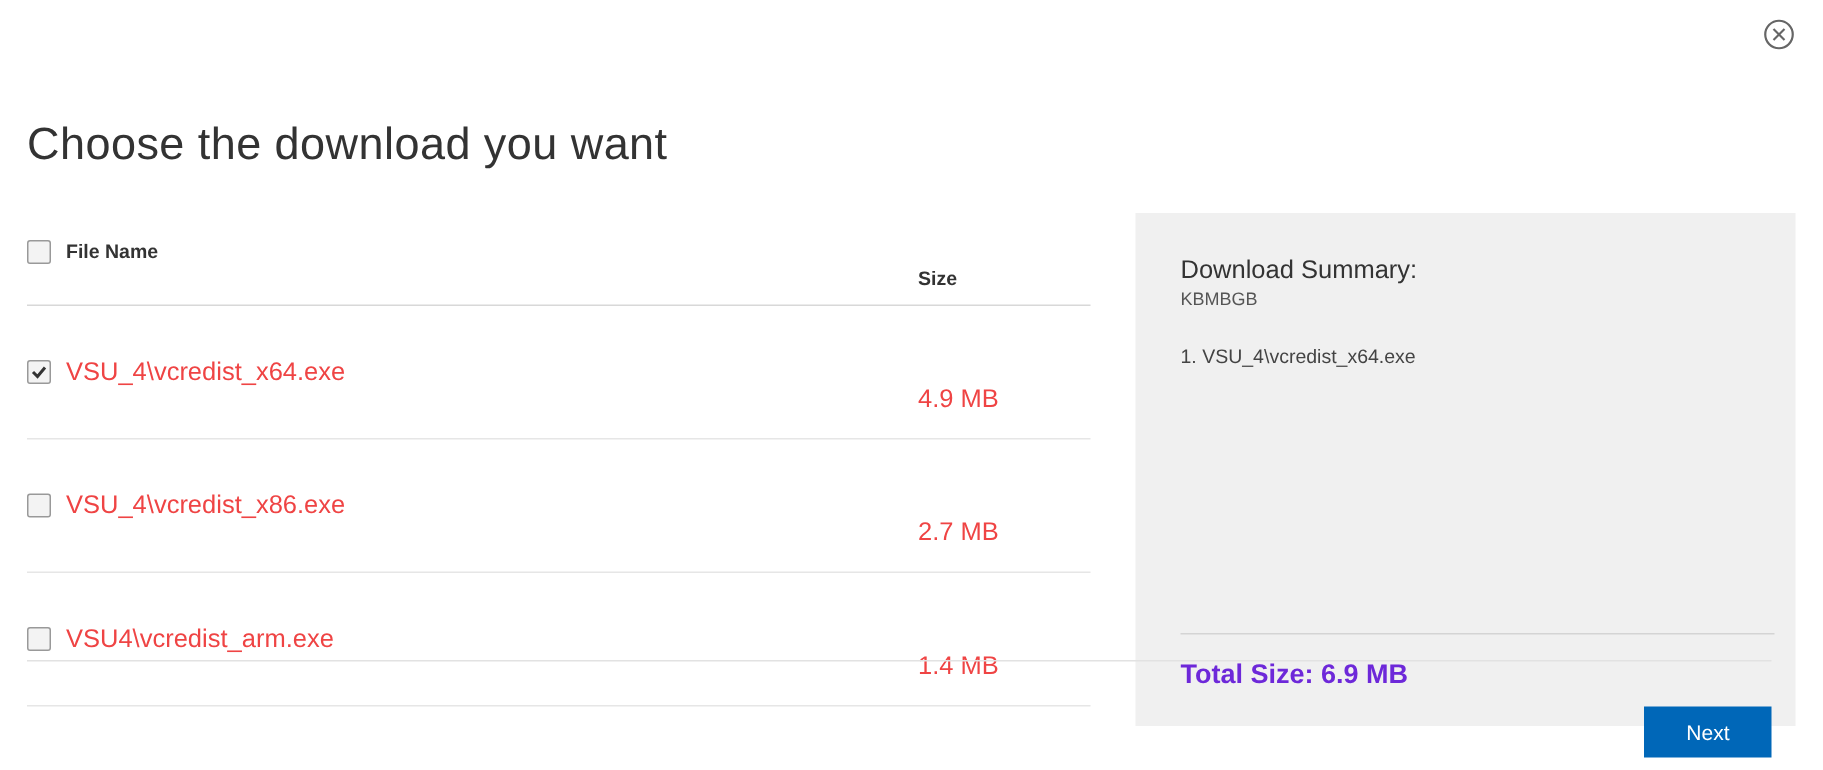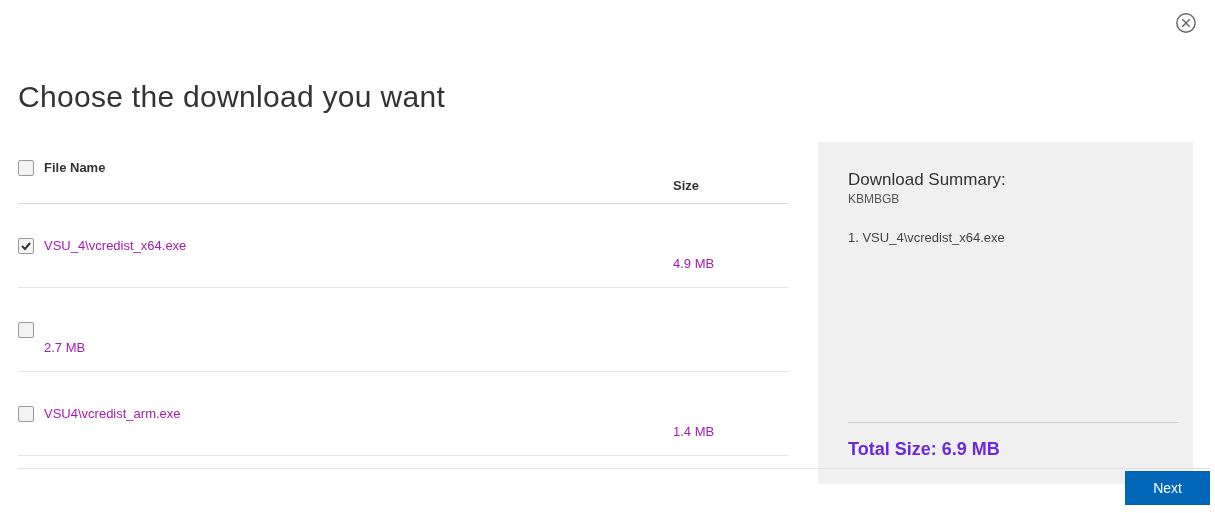--- a/index.html
+++ b/index.html
@@ -59,22 +59,23 @@
     }
     .col-size {
       width: 115px;
       margin-top: 36px;
     }
     .table-row {
       display: flex;
       align-items: center;
       padding: 16px 0;
       border-bottom: 1px solid #e6e6e6;
-      font-size: 13px;
-      color: #a21caf;
+      font-size: 17px;
+      color: #ef4444;
+      justify-content: space-between;
     }
     .checkbox {
       width: 16px;
       height: 16px;
       border: 1px solid #999;
       border-radius: 2px;
       background: #f3f3f3;
       display: inline-flex;
       align-items: center;
       justify-content: center;
@@ -83,21 +84,21 @@
     .checkbox.checked {
       background: #f3f3f3;
     }
     .checkbox.checked svg {
       display: block;
     }
     .checkbox svg {
       display: none;
     }
     .summary-panel {
-      width: 375px;
+      width: 440px;
       background: #f0f0f0;
       padding: 28px 14px 24px 30px;
       display: flex;
       flex-direction: column;
       min-height: 342px;
     }
     .summary-title {
       font-size: 17px;
       font-weight: 400;
       color: #333;
@@ -124,25 +125,25 @@
     }
     .summary-total {
       font-size: 18px;
       font-weight: 600;
       color: #6d28d9;
     }
     .bottom-bar {
       position: absolute;
       bottom: 8px;
       left: 18px;
-      right: 5px;
+      right: 34px;
       border-top: 1px solid #e2e2e2;
       display: flex;
       justify-content: flex-end;
-      padding-top: 2px;
+      padding-top: 30px;
     }
     .btn-next {
       background: #0067b8;
       color: #fff;
       border: none;
       padding: 9px 28px;
       font-size: 14px;
       cursor: pointer;
       font-family: inherit;
     }
@@ -183,20 +184,21 @@
       <div class="col-name">VSU_4\vcredist_x64.exe</div>
       <div class="col-size">4.9 MB</div>
     </div>
 
     <div class="table-row">
       <div class="col-checkbox">
         <span class="checkbox">
           
         </span>
       </div>
+      <div class="col-name">VSU_4\vcredist_x86.exe</div>
       <div class="col-size">2.7 MB</div>
     </div>
 
     <div class="table-row">
       <div class="col-checkbox">
         <span class="checkbox">
           
         </span>
       </div>
       <div class="col-name">VSU4\vcredist_arm.exe</div>

